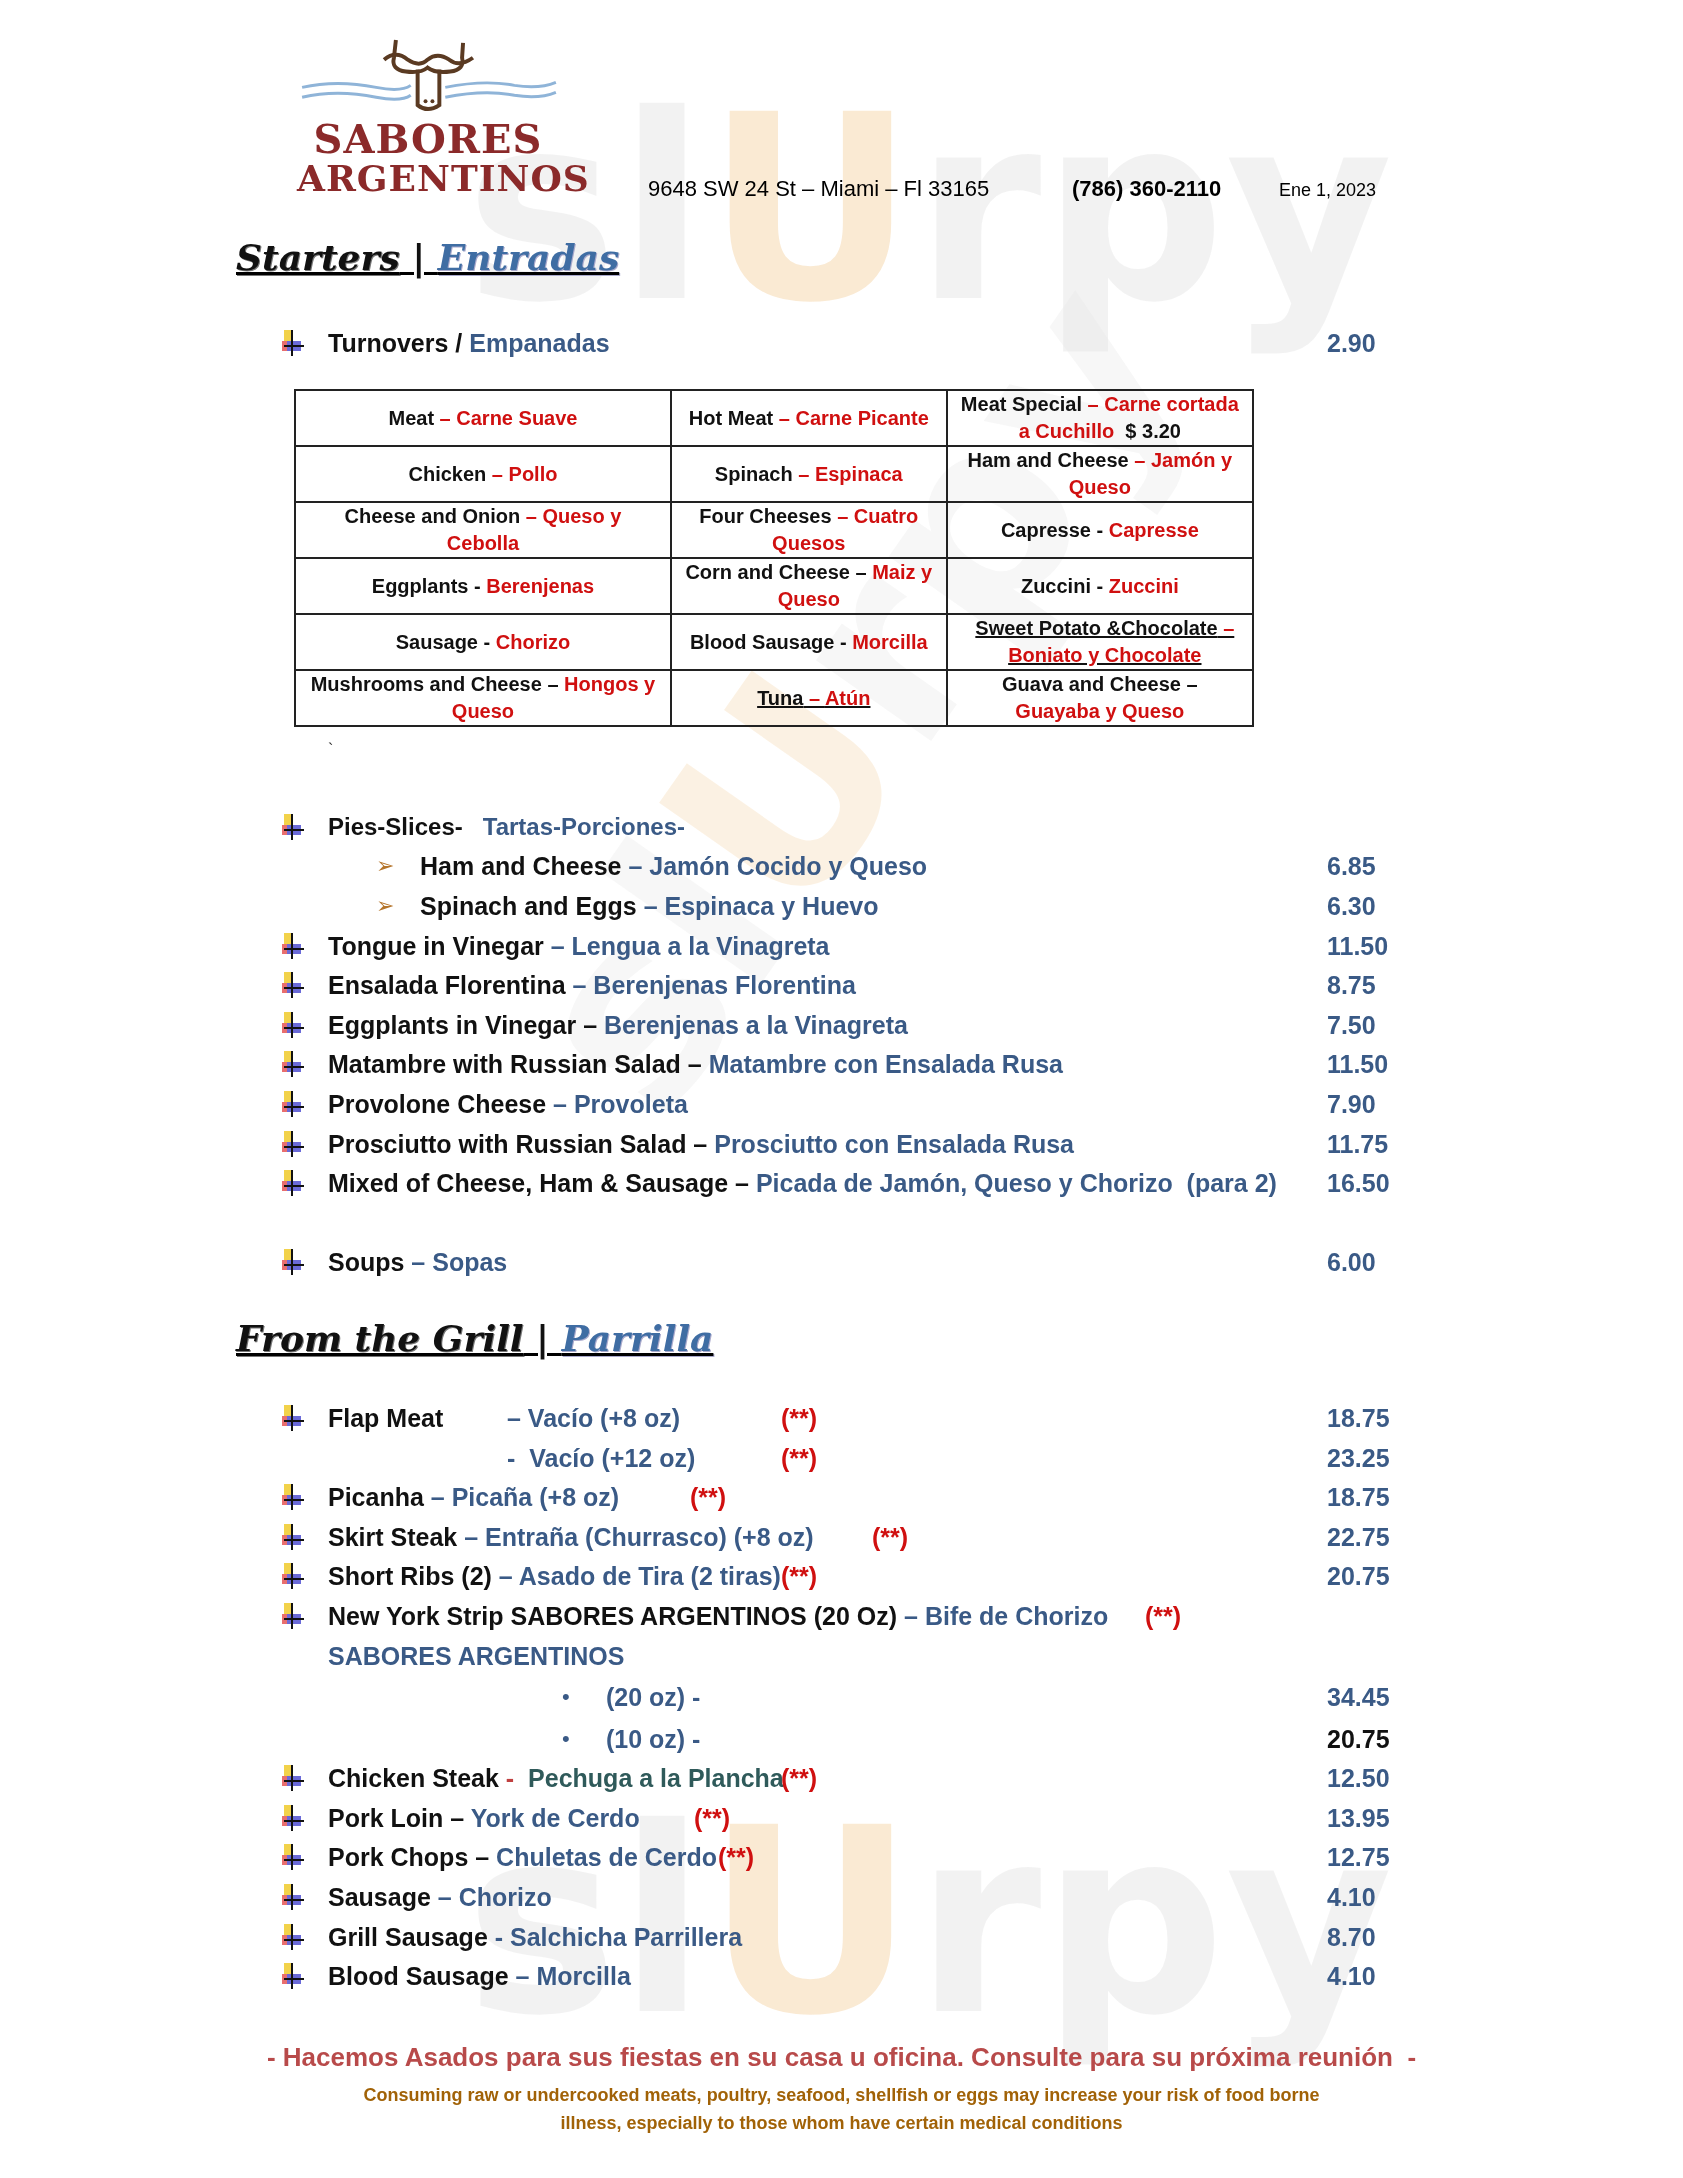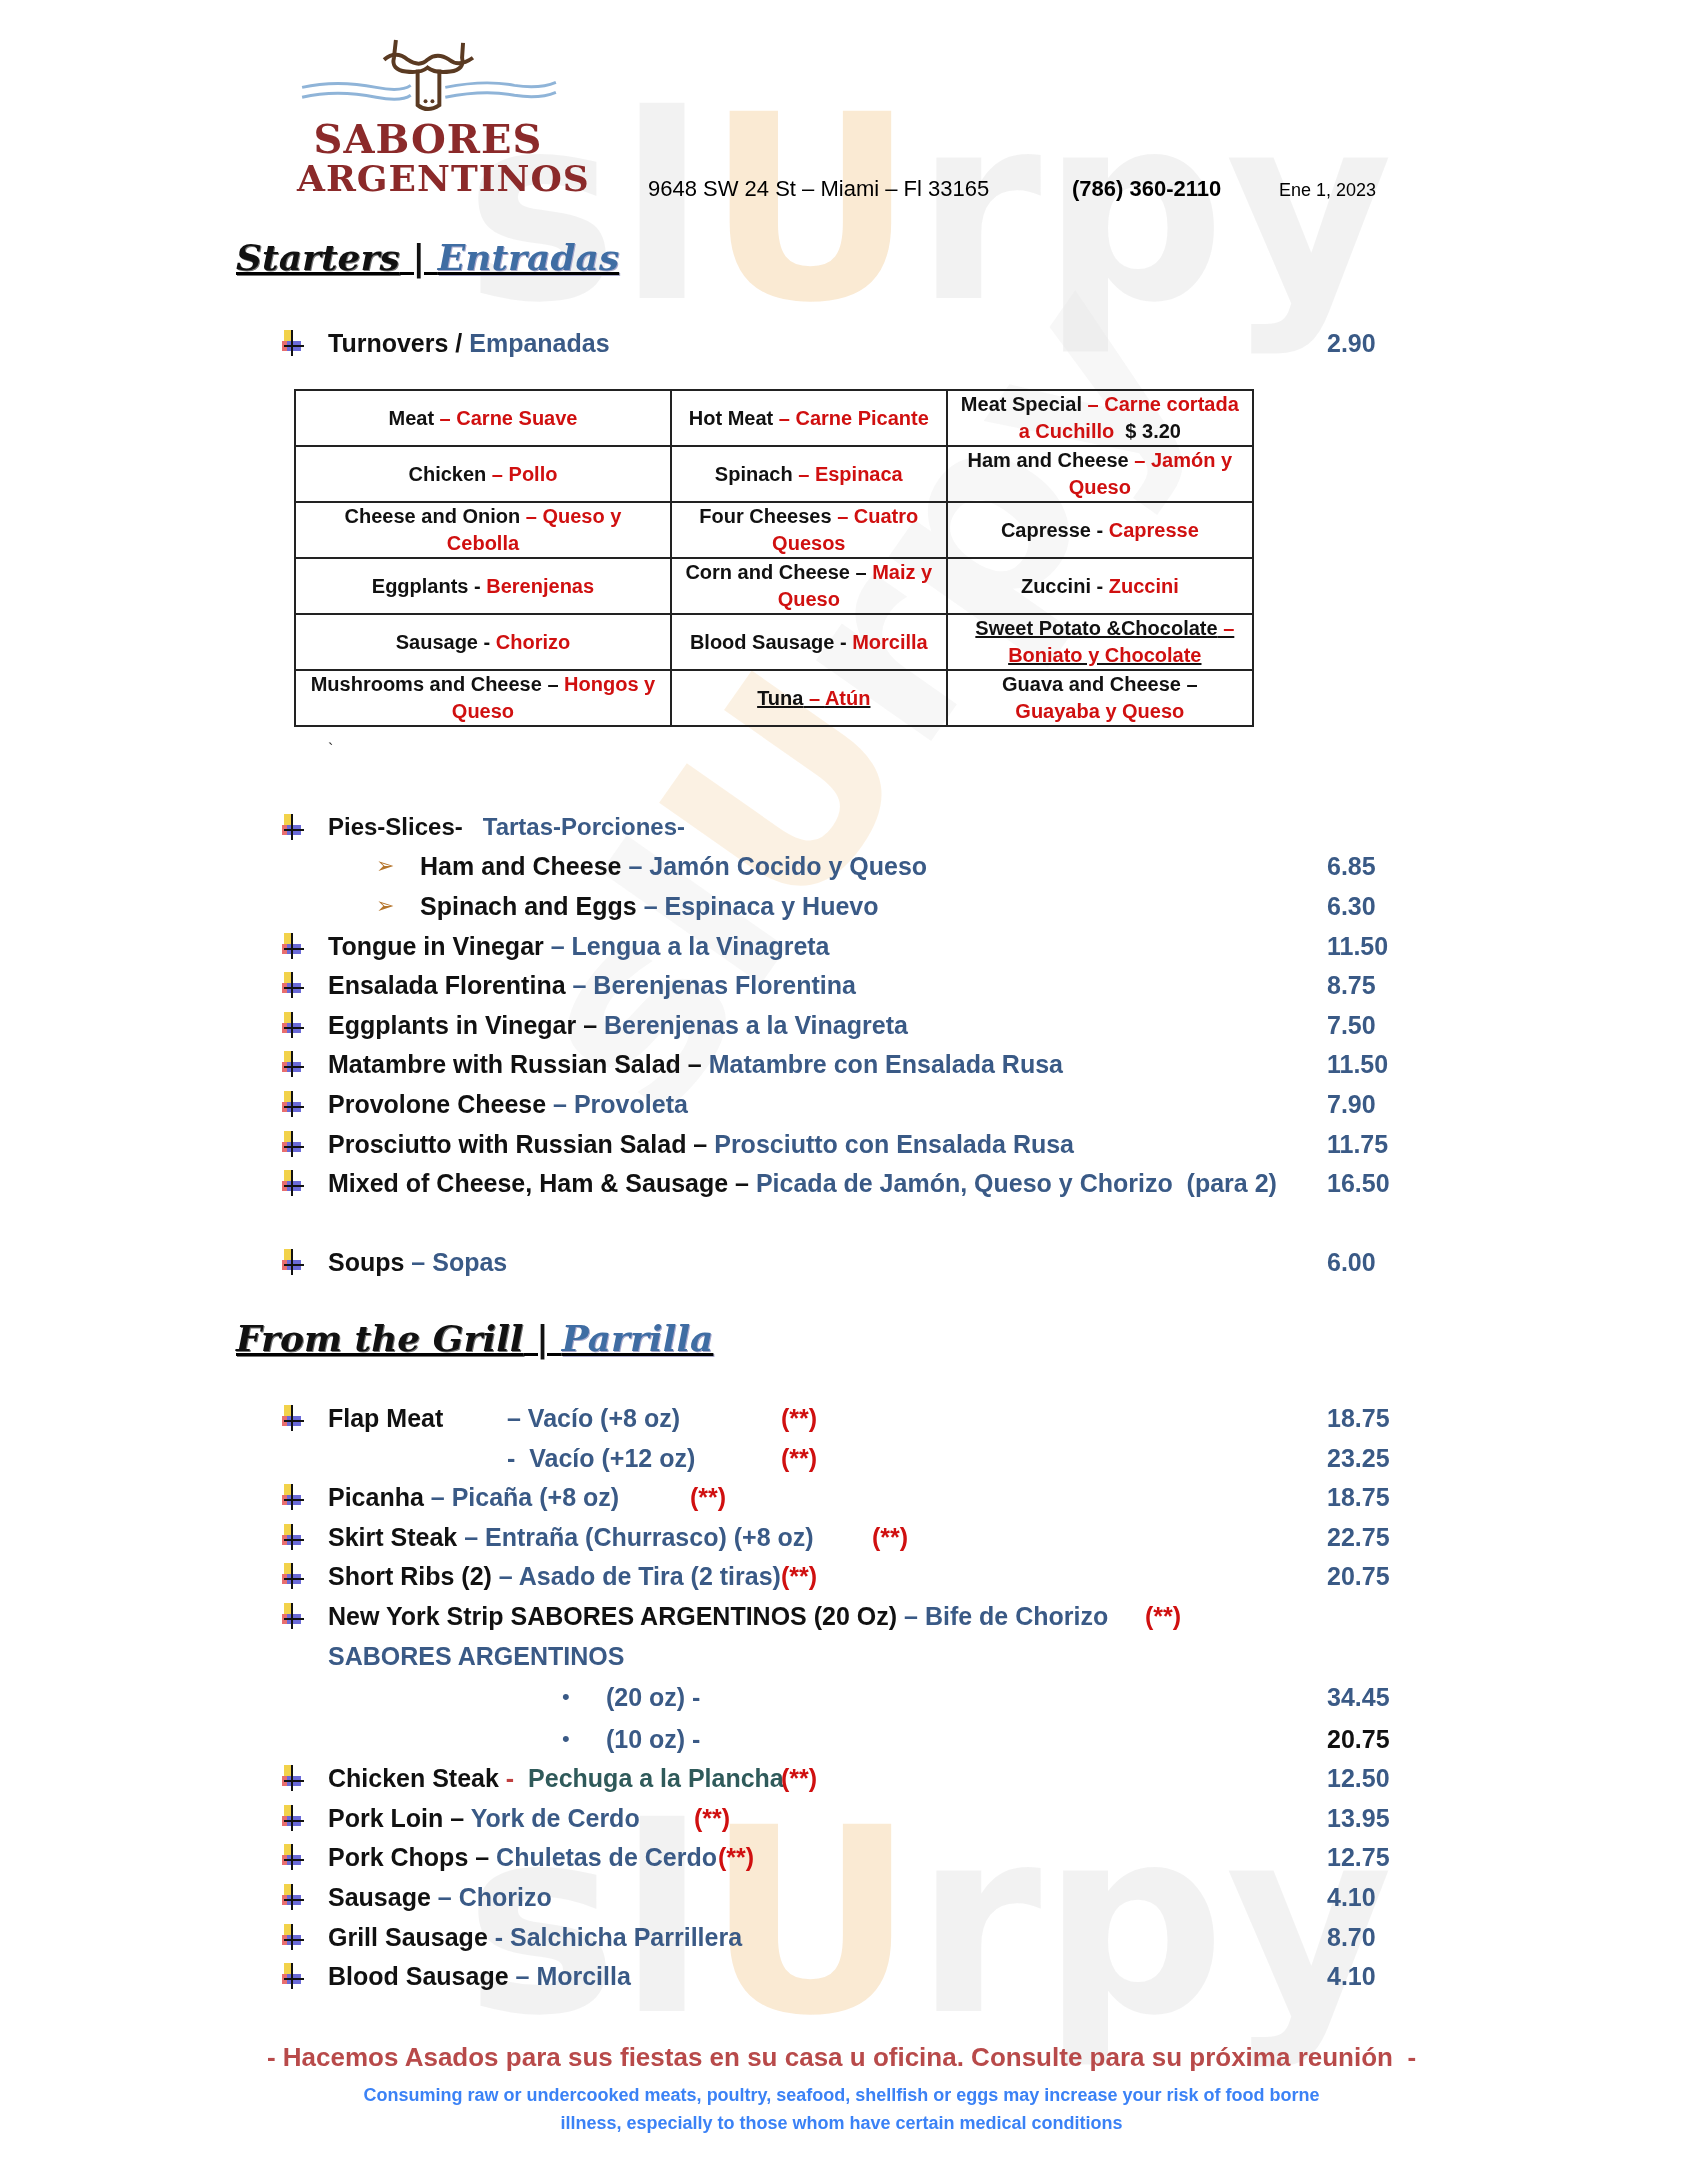--- a/index.html
+++ b/index.html
@@ -55,21 +55,21 @@
               font-size:20px; font-weight:bold; }
   table.emp td { border:2px solid #222; text-align:center; vertical-align:middle;
                  height:53px; padding:0 10px; line-height:27px; color:#111; }
   table.emp .red { color:#d01010; }
   table.emp .ul { text-decoration:underline;padding-left:20px; }
   .tick { position:absolute; left:328px; top:741px; font-size:16px; color:#333; }
 
   .promo { position:absolute; left:0; width:1683px; text-align:center; top:2042px;
            font-size:26px; font-weight:bold; color:#b84a4a; }
   .warn { position:absolute; left:0; width:1683px; text-align:center; font-size:18px;
-          font-weight:bold; color:#3b82f6; }
+          font-weight:bold; color:#a16207; }
 </style>
 </head>
 <body>
 
 <div class="page">
 
   <div class="wm" style="left:465px; top:59px; font-size:257px;">
     <span>sl</span><span class="u">U</span><span>rpy</span>
   </div>
   <div class="wm" style="left:465px; top:990px; font-size:257px; transform:rotate(-55deg); transform-origin:left top; opacity:0.35;">

